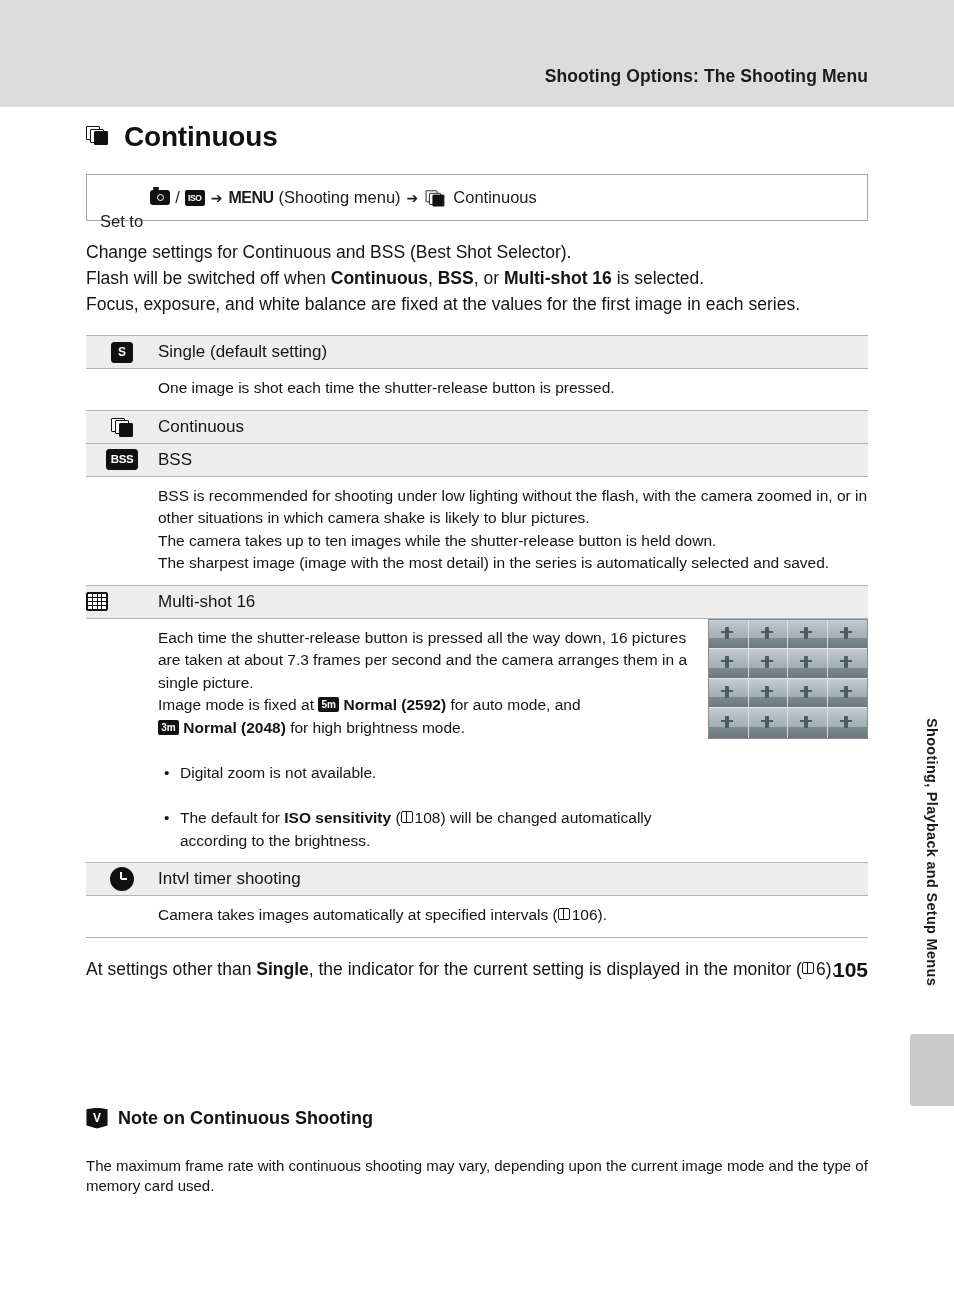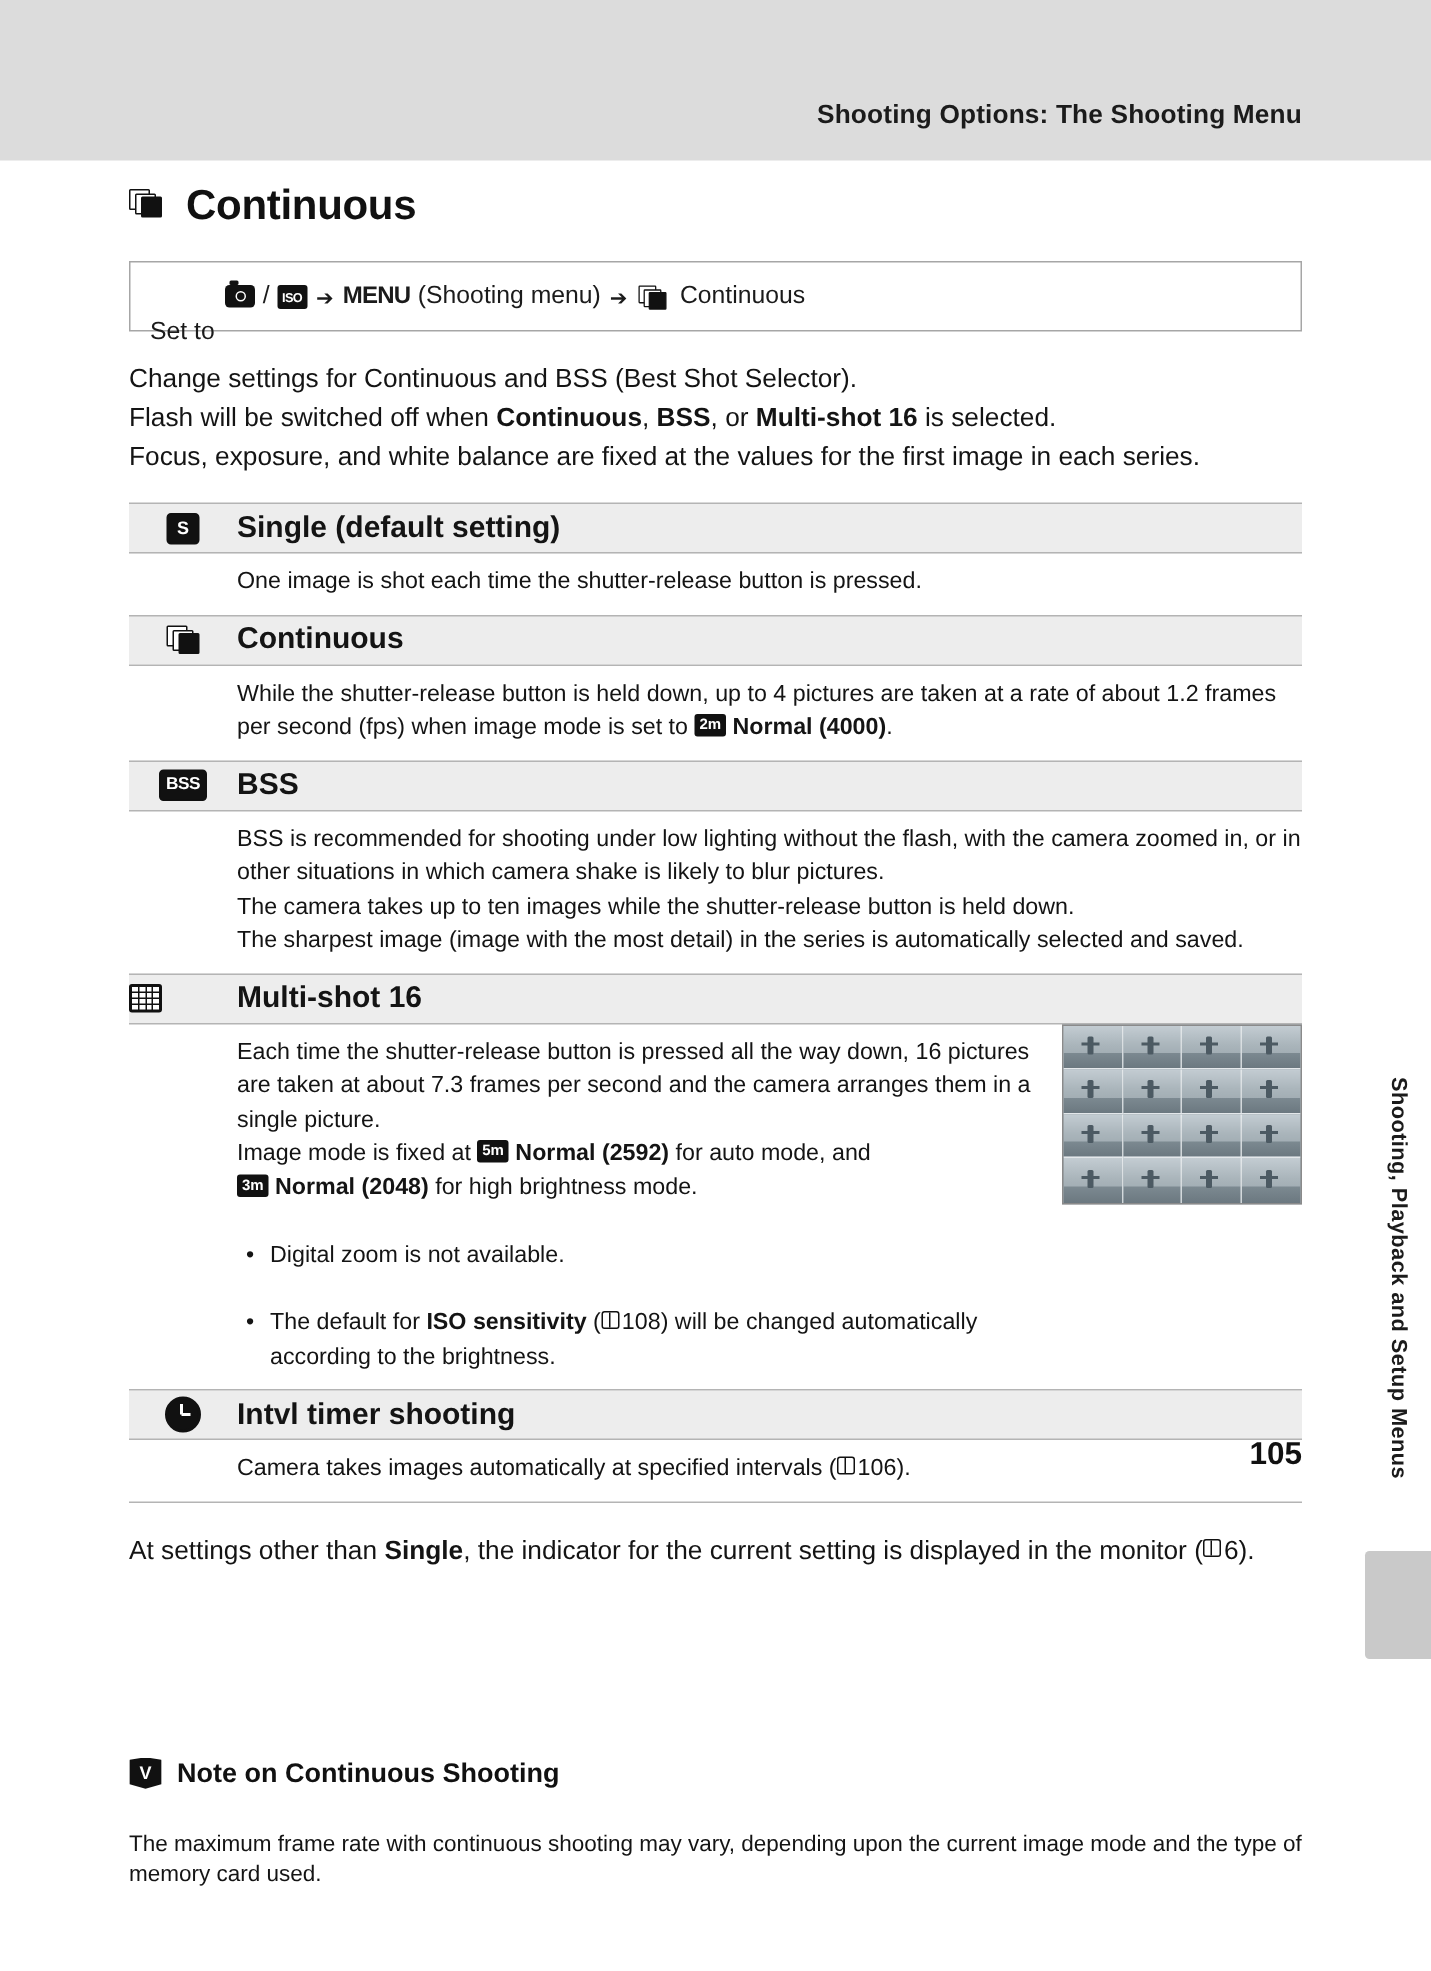--- a/index.html
+++ b/index.html
@@ -108,25 +108,24 @@
     border-top: 1px solid #b4b4b4;
     border-bottom: 1px solid #b4b4b4;
     height: 32px;
   }
   tr.head-row td.icon-cell {
     width: 72px;
     text-align: center;
     vertical-align: middle;
   }
   tr.head-row td.label-cell {
-    font-size: 20px;
+    font-size: 17px;
     vertical-align: middle;
     padding-left: 0px;
     color: #141414;
-    font-weight: bold;
   }
   tr.body-row td {
     padding: 8px 0 10px 0;
     font-size: 15.5px;
     line-height: 22.5px;
     color: #141414;
   }
   tr.body-row td.spacer { width: 72px; }
   .lastline { border-bottom: 1px solid #b4b4b4; }
   ul.bul {
@@ -505,24 +504,20 @@
       </tr>
 
       <tr class="head-row">
         <td class="icon-cell">
           <span class="gi ic-cont">
             <span class="r1"></span><span class="r2"></span><span class="r3"></span>
           </span>
         </td>
         <td class="label-cell">Continuous</td>
       </tr>
-      <tr class="body-row">
-        <td class="spacer"></td>
-        <td><span>While the shutter-release button is held down, up to 4 pictures are taken at a rate of about 1.2 frames per second (fps) when image mode is set to </span><span class="ic-size">2m</span><b> Normal (4000)</b><span>.</span></td>
-      </tr>
 
       <tr class="head-row">
         <td class="icon-cell">
           <span class="gi ic-bss">BSS</span>
         </td>
         <td class="label-cell">BSS</td>
       </tr>
       <tr class="body-row">
         <td class="spacer"></td>
         <td>

